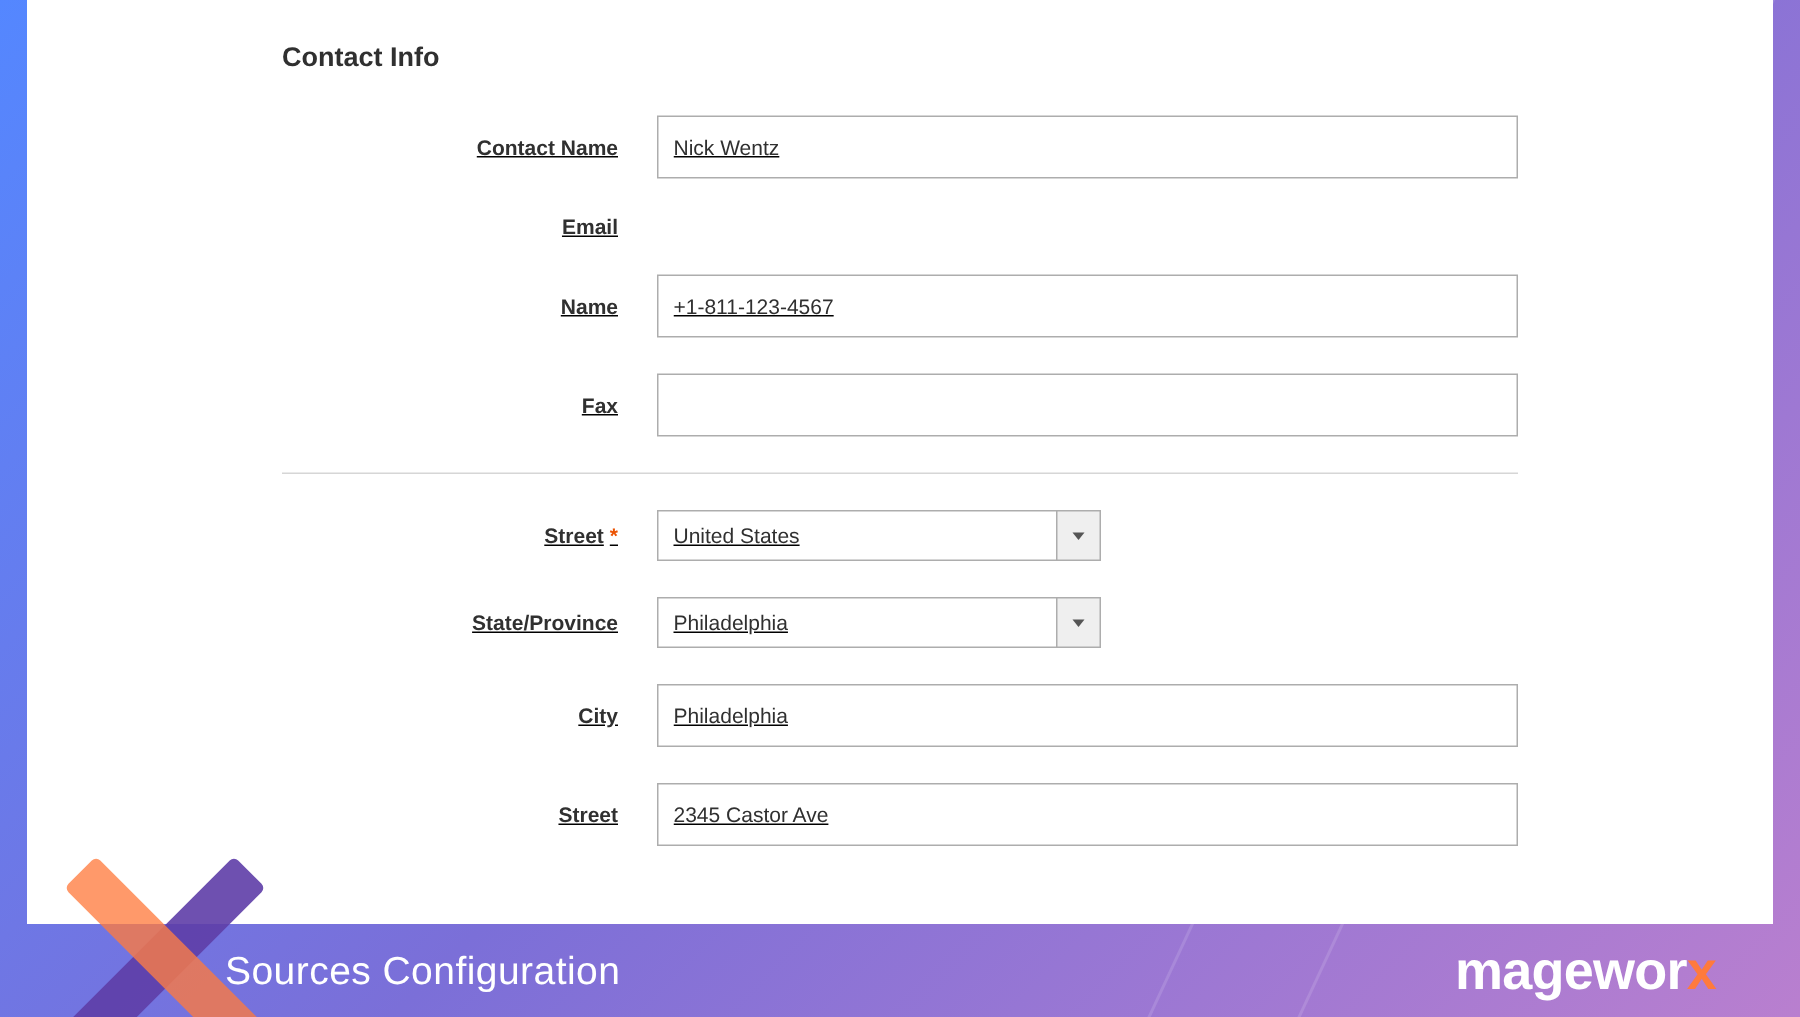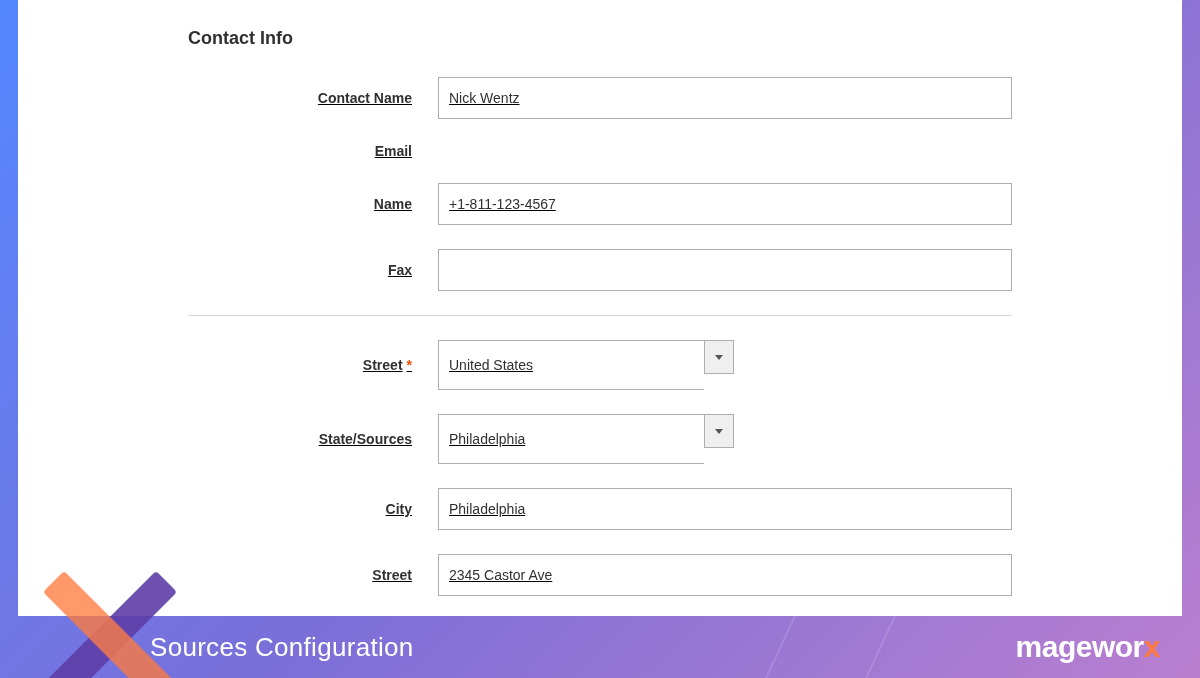--- a/index.html
+++ b/index.html
@@ -57,21 +57,21 @@
     background: #fff;
   }
 
   .select-wrap {
     position: relative;
     width: 296px;
     display: flex;
   }
   .select-input {
     flex: 1;
-    height: 50px;
+    height: 34px;
     border: 1px solid #adadad;
     border-right: none;
     padding: 0 10px;
     font-size: 14px;
     color: #303030;
     background: #fff;
     display: flex;
     align-items: center;
   }
   .select-btn {
@@ -93,36 +93,36 @@
 
   hr.sep {
     border: none;
     border-top: 1px solid #d6d6d6;
     margin: 8px 0 24px 0;
   }
 
   
   .footer {
     position: absolute;
-    left: 0; right: 0; bottom: 0;
+    left: 0; right: 16px; bottom: 0;
     height: 62px;
     display: flex;
     align-items: center;
     justify-content: space-between;
     padding: 0 40px 0 150px;
     color: #fff;
     gap: 23px;
   }
   .footer-title {
     font-size: 26px;
     font-weight: 300;
     letter-spacing: 0.3px;
   }
   .brand {
-    font-size: 30px;
+    font-size: 36px;
     font-weight: 600;
     letter-spacing: -0.5px;
   }
   .brand .x { color: #ff7a3d; font-weight: 800; }
 
   
   .xlogo {
     position: absolute;
     left: 50px; bottom: -20px;
     width: 120px; height: 120px;
@@ -185,21 +185,21 @@
     <div class="select-wrap">
       <div class="select-input">United States</div>
       <div class="select-btn">
           <span class="caret"></span>
         </div>
     </div>
   </div>
 
   <div class="form-row">
     <div class="form-label">
-        <span>State/Sources</span>
+        <span>State/Province</span>
       </div>
     <div class="select-wrap">
       <div class="select-input">Philadelphia</div>
       <div class="select-btn">
           <span class="caret"></span>
         </div>
     </div>
   </div>
 
   <div class="form-row">

